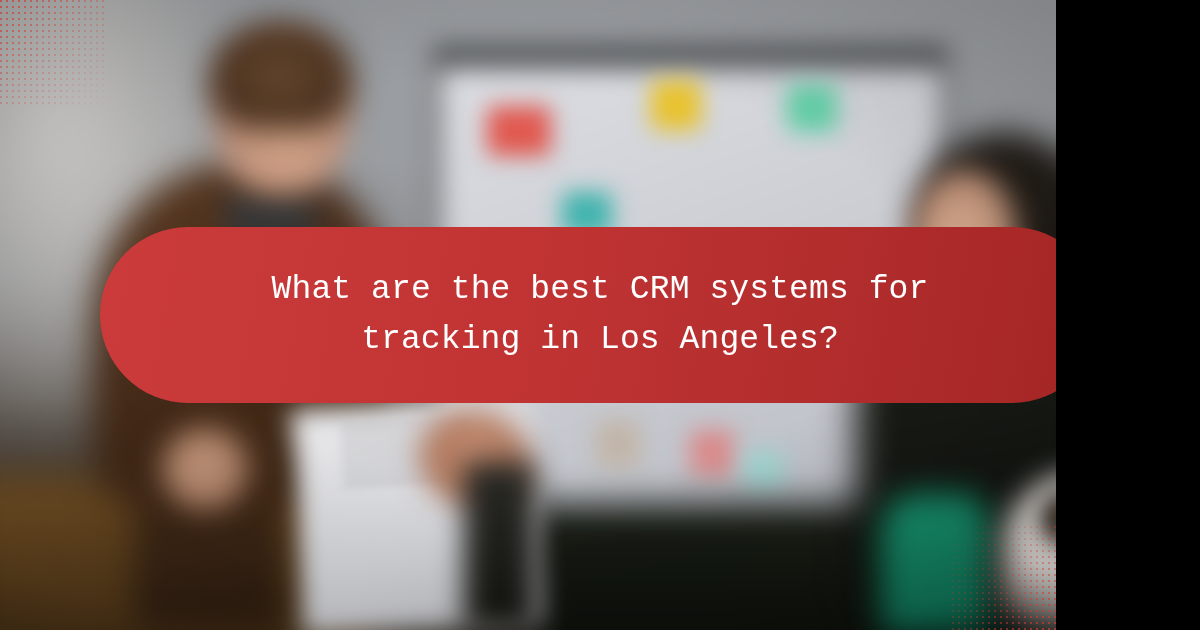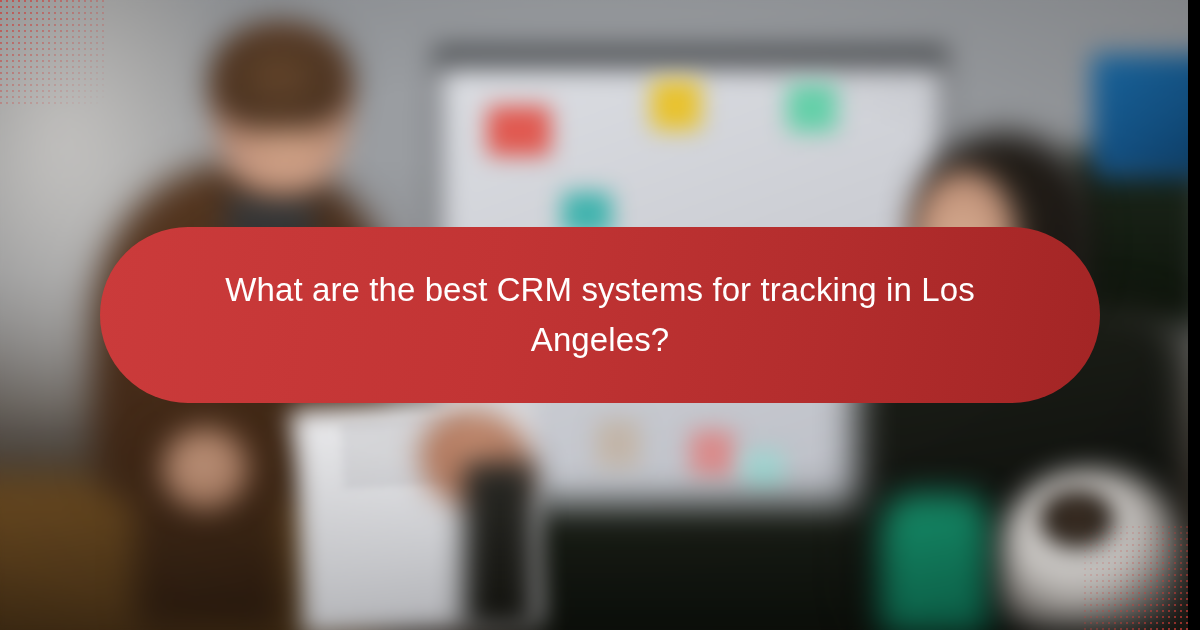--- a/index.html
+++ b/index.html
@@ -3,24 +3,24 @@
 <meta charset="utf-8">
 <style>
   html, body {
     margin: 0;
     padding: 0;
     background: #000;
   }
 
   #canvas {
     position: relative;
-    width: 1188px;
+    width: 1056px;
     height: 630px;
     overflow: hidden;
-    font-family: Liberation Sans, sans-serif;
+    font-family: Liberation Mono, monospace;
     background: #6d6a66;
   }
 
   
   .bg-layer {
     position: absolute;
     inset: 0;
     overflow: hidden;
   }
 

